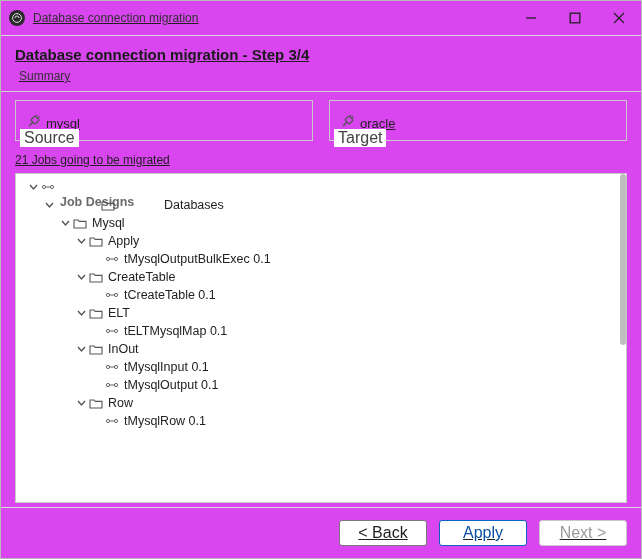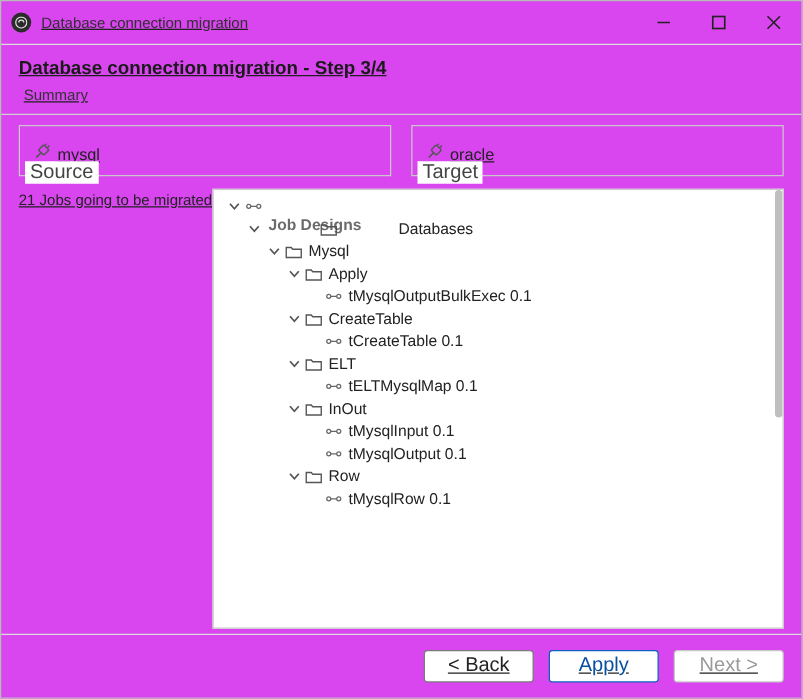--- a/index.html
+++ b/index.html
@@ -105,21 +105,21 @@
     gap: 6px;
     font-size: 13px;
     color: #222;
   }
   .conn-value .plug-icon svg { width: 14px; height: 14px; }
   
   .summary-area {
     padding: 0 14px 4px 14px;
     flex: 1 1 auto;
     display: flex;
-    flex-direction: row;
+    flex-direction: column;
     min-height: 0;
   }
   .jobs-count {
     font-size: 12px;
     color: #222;
     margin: 2px 0 6px 0;
   }
   .tree-wrap {
     position: relative;
     flex: 1 1 auto;

